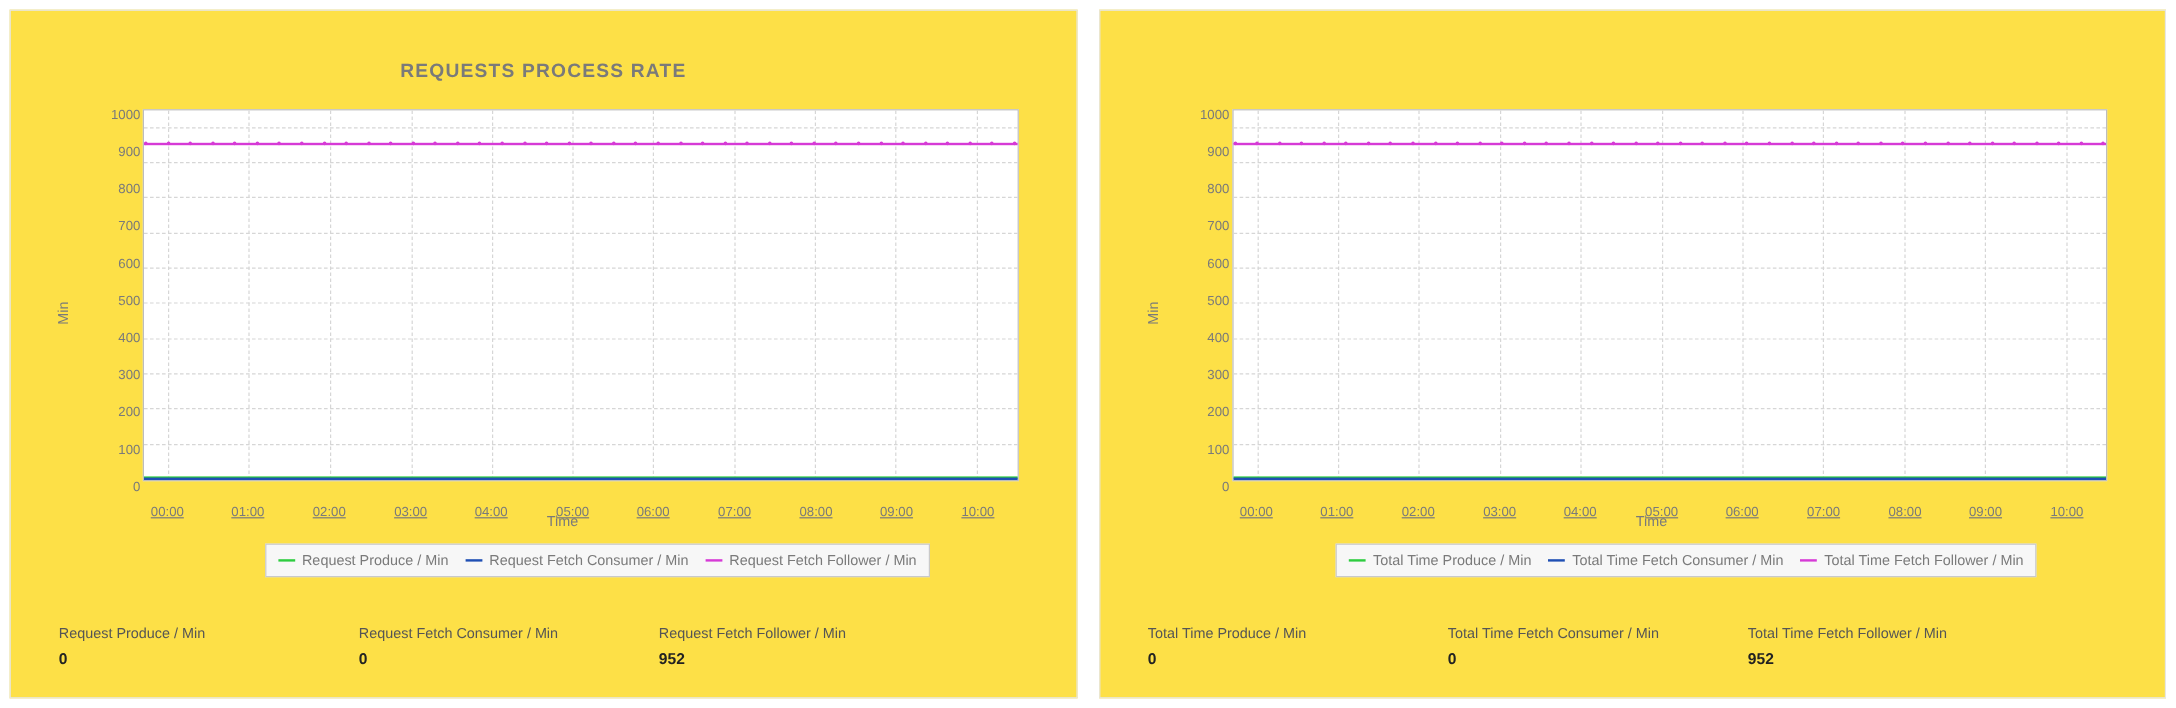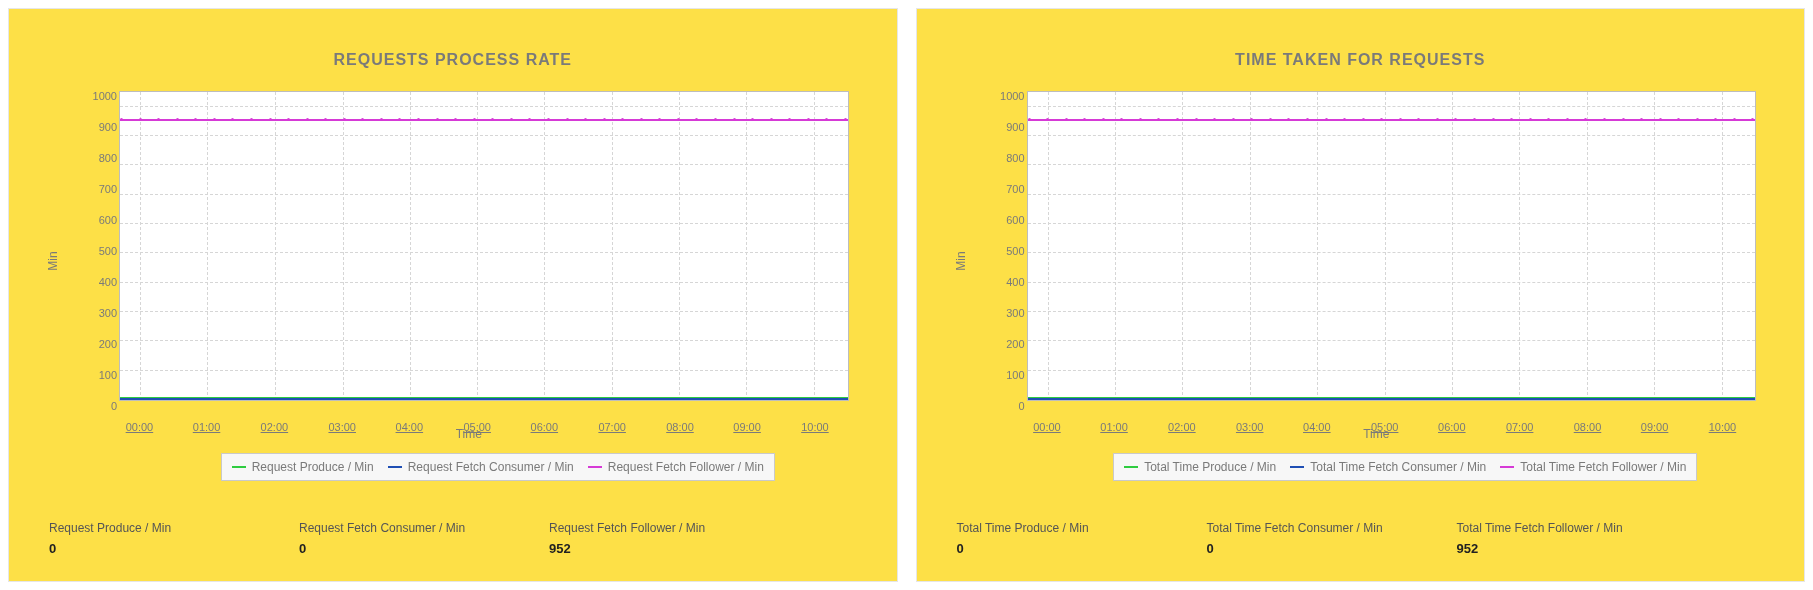--- a/index.html
+++ b/index.html
@@ -268,21 +268,20 @@
       <div class="stat-value">0</div>
     </div>
     <div class="stat">
       <div class="stat-label">Request Fetch Follower / Min</div>
       <div class="stat-value">952</div>
     </div>
   </div>
 </div>
 
 <div class="panel">
-  <div class="chart-title">TIME TAKEN FOR REQUESTS</div>
   <div class="chart-wrap">
     <div class="ylabel">Min</div>
     <div class="yticks">
       <div>0</div>
       <div>100</div>
       <div>200</div>
       <div>300</div>
       <div>400</div>
       <div>500</div>
       <div>600</div>

